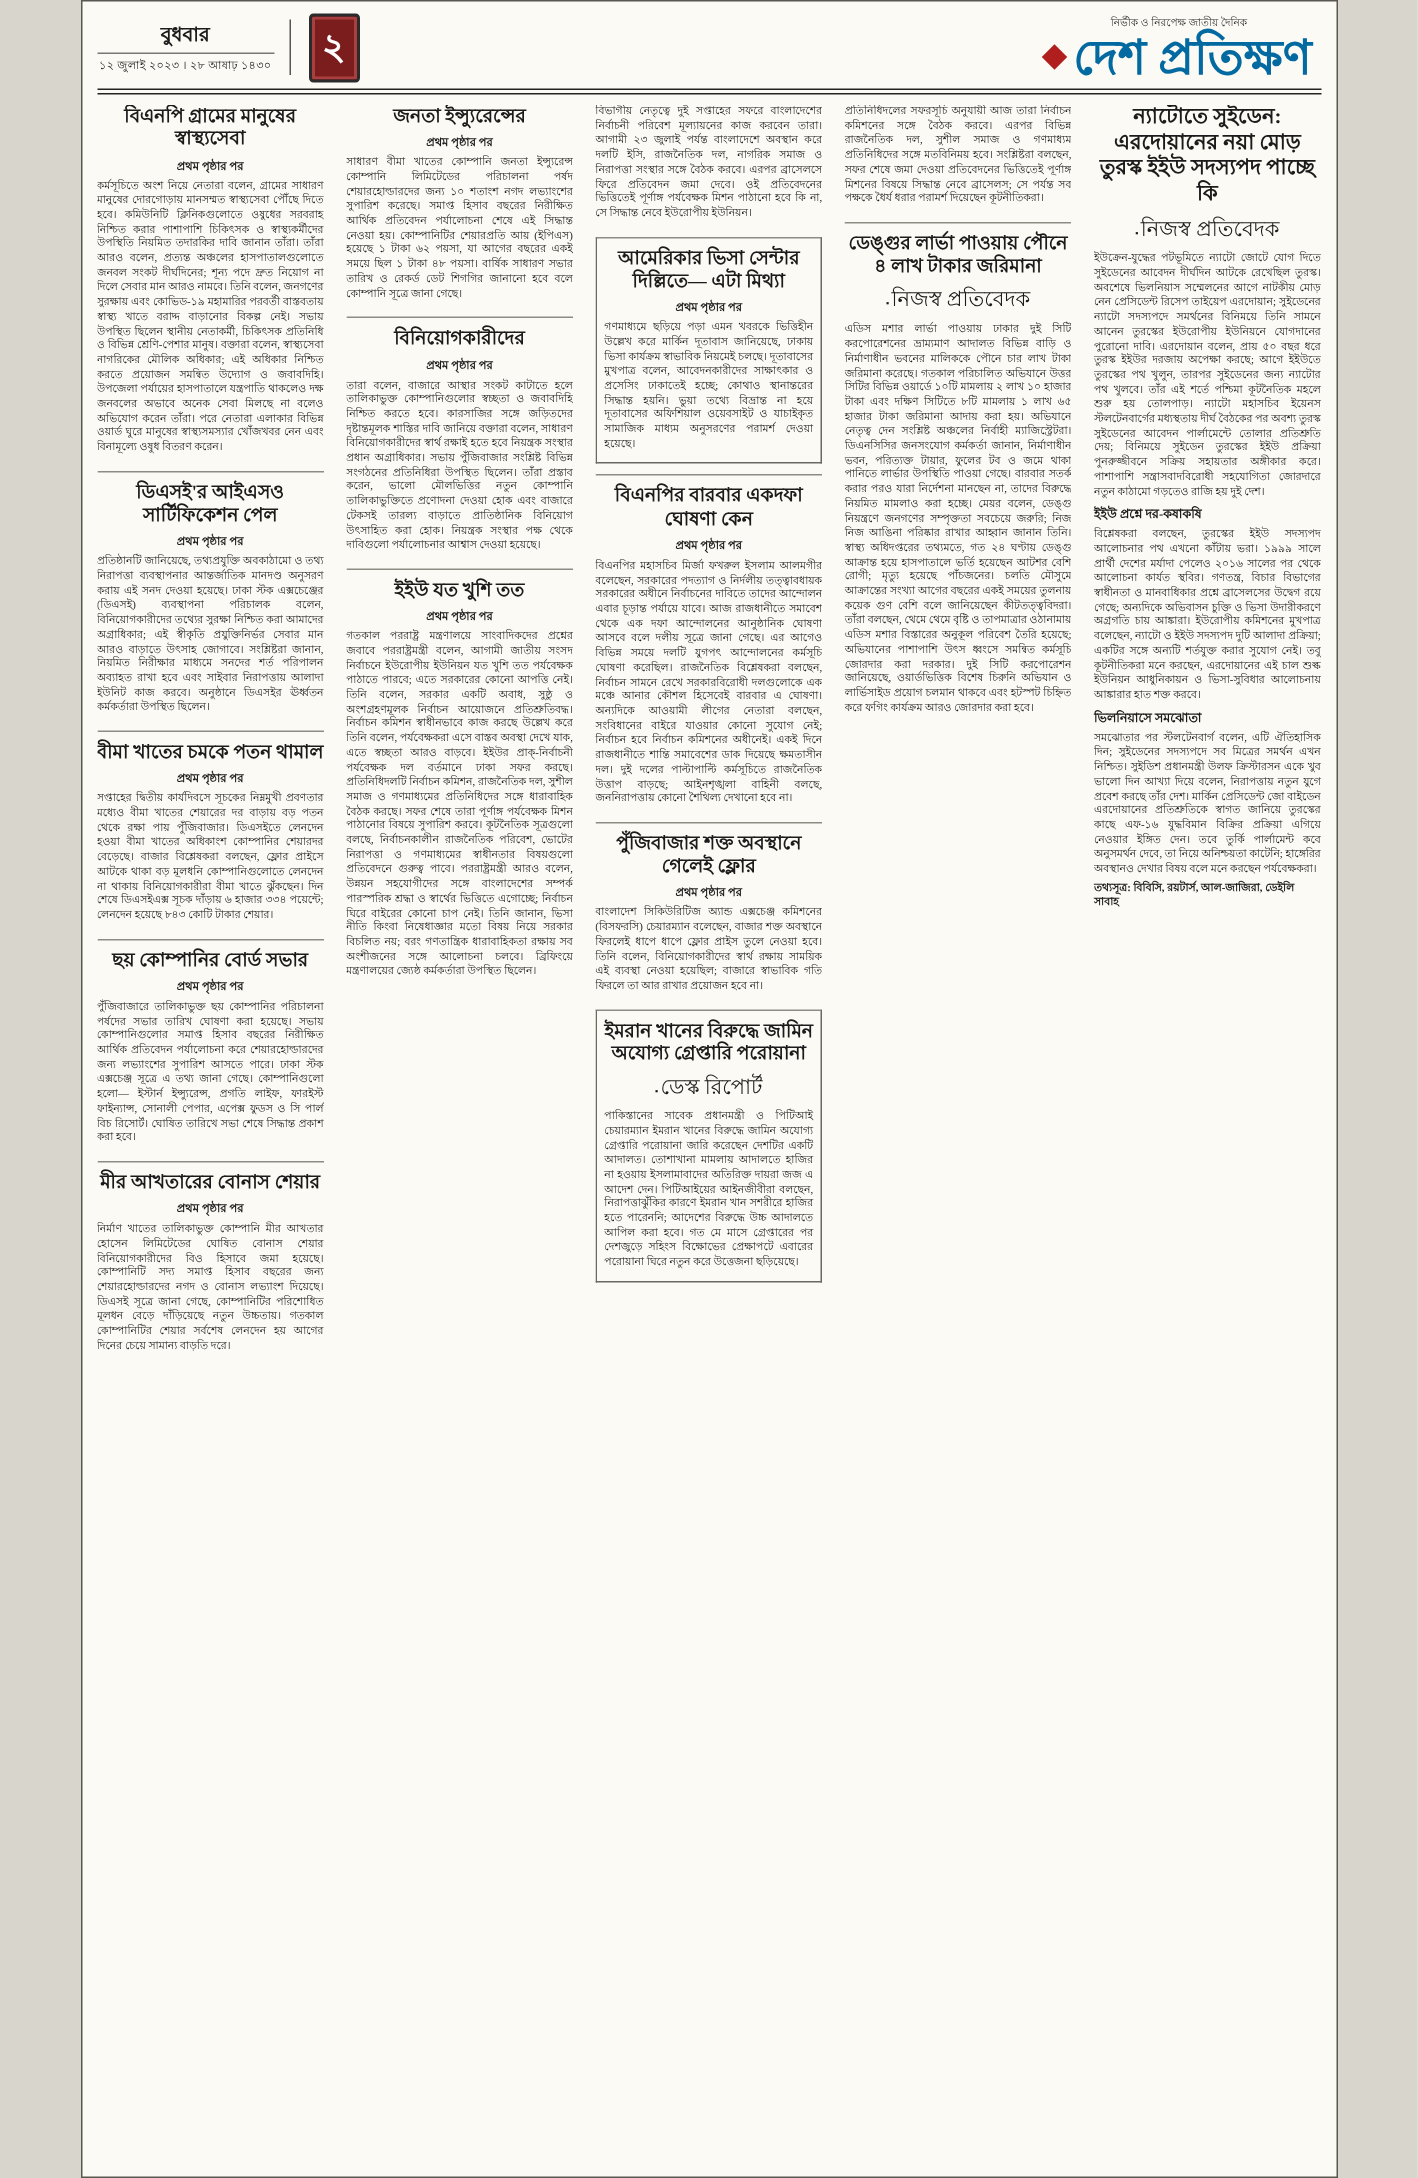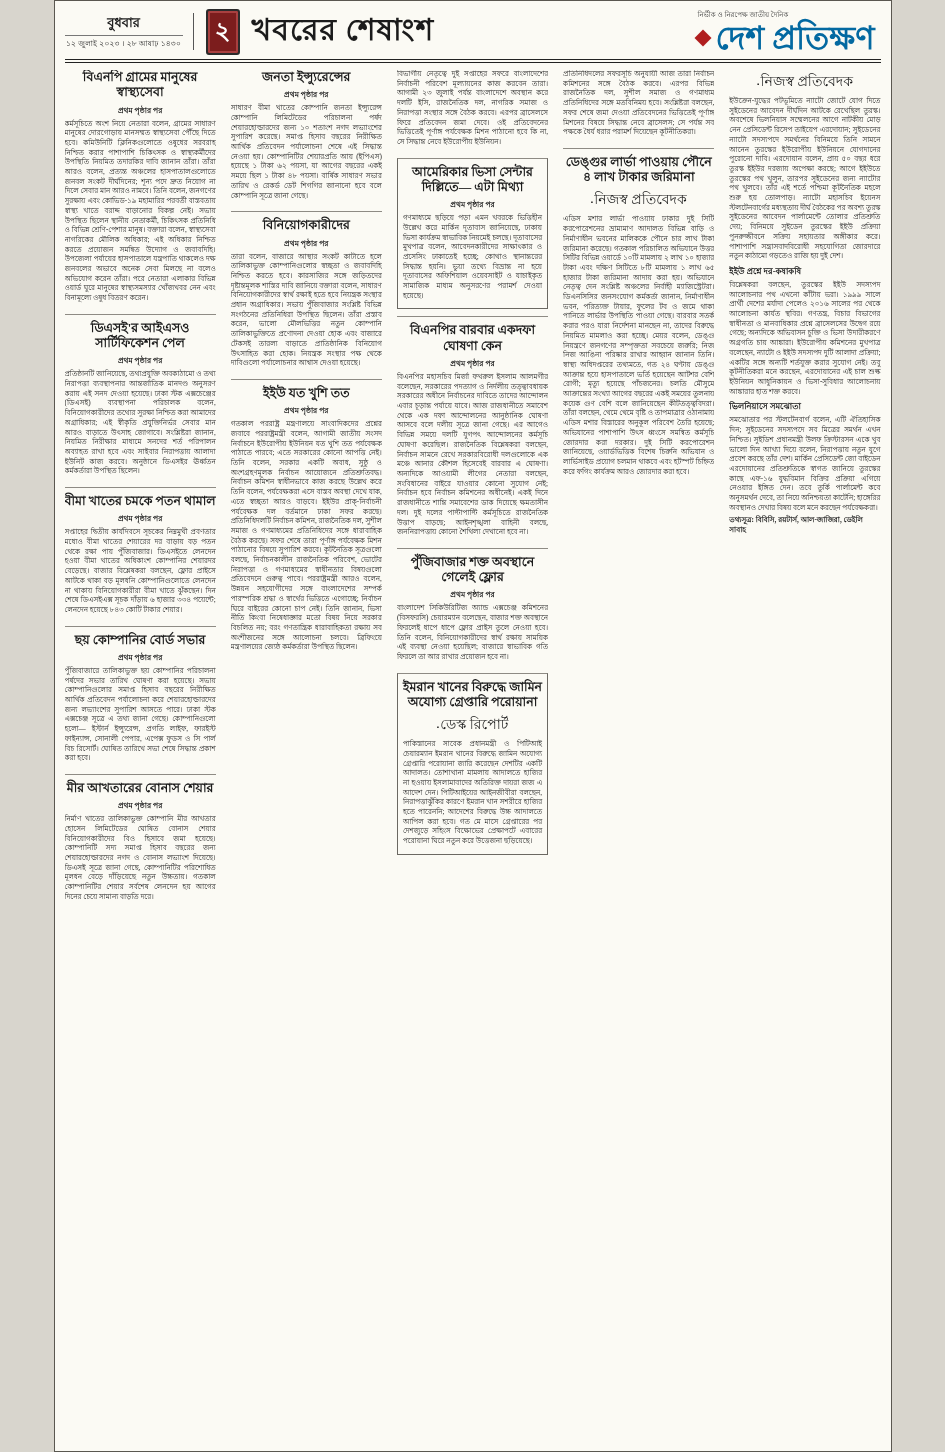--- a/index.html
+++ b/index.html
@@ -16,21 +16,21 @@
   }
   .date-block { text-align:center; min-width:118px; border-right:1px solid #555; padding-right:10px; }
   .date-block .day { font-weight:bold; font-size:13px; border-bottom:1px solid #777; padding-bottom:1px; margin-bottom:2px; }
   .date-block .date { font-size:7.5px; letter-spacing:.2px; }
   .page-badge {
     width:30px; height:42px; background:#7c1d1d; border:2px solid #2b2b2b; border-radius:3px;
     color:#fff; display:flex; align-items:center; justify-content:center;
     font-size:24px; font-weight:bold; box-shadow:inset 0 0 0 2px #a94040;
   }
   .section-title { font-size:30px; font-weight:bold; letter-spacing:1px; }
-  .masthead { margin-left:auto; text-align:left; padding-right:6px; }
+  .masthead { margin-left:auto; text-align:center; padding-right:6px; }
   .masthead .tagline { font-size:7px; color:#333; margin-bottom:1px; }
   .masthead .paper-name {
     font-size:32px; font-weight:bold; color:#0369a1; line-height:1;
     display:flex; align-items:center; gap:6px;
   }
   .logo-mark { width:12px; height:12px; background:#b01e1e; transform:rotate(45deg); display:inline-block; }
   
   .columns { display:flex; gap:15px; margin-top:7px; height:1372px; }
   .col { flex:1 1 0; min-width:0; overflow:hidden; display:flex; flex-direction:column; }
   .article { margin-bottom:7px; }
@@ -51,21 +51,20 @@
 <div class="page">
 
   <header class="masthead-bar">
     <div class="date-block">
       <div class="day">বুধবার</div>
       <div class="date">১২ জুলাই ২০২৩ । ২৮ আষাঢ় ১৪৩০</div>
     </div>
     <div class="page-badge">
       <span>২</span>
     </div>
-    <div class="section-title">খবরের শেষাংশ</div>
     <div class="masthead">
       <div class="tagline">নির্ভীক ও নিরপেক্ষ জাতীয় দৈনিক</div>
       <div class="paper-name">
         <span class="logo-mark"></span>
         <span>দেশ প্রতিক্ষণ</span>
       </div>
     </div>
   </header>
 
   <main class="columns">
@@ -148,20 +147,21 @@
       </article>
       <article class="article">
         <h2 class="headline">ডেঙ্গুর লার্ভা পাওয়ায় পৌনে ৪ লাখ টাকার জরিমানা</h2>
         <div class="byline">নিজস্ব প্রতিবেদক</div>
         <p class="body">এডিস মশার লার্ভা পাওয়ায় ঢাকার দুই সিটি করপোরেশনের ভ্রাম্যমাণ আদালত বিভিন্ন বাড়ি ও নির্মাণাধীন ভবনের মালিককে পৌনে চার লাখ টাকা জরিমানা করেছে। গতকাল পরিচালিত অভিযানে উত্তর সিটির বিভিন্ন ওয়ার্ডে ১০টি মামলায় ২ লাখ ১০ হাজার টাকা এবং দক্ষিণ সিটিতে ৮টি মামলায় ১ লাখ ৬৫ হাজার টাকা জরিমানা আদায় করা হয়। অভিযানে নেতৃত্ব দেন সংশ্লিষ্ট অঞ্চলের নির্বাহী ম্যাজিস্ট্রেটরা। ডিএনসিসির জনসংযোগ কর্মকর্তা জানান, নির্মাণাধীন ভবন, পরিত্যক্ত টায়ার, ফুলের টব ও জমে থাকা পানিতে লার্ভার উপস্থিতি পাওয়া গেছে। বারবার সতর্ক করার পরও যারা নির্দেশনা মানছেন না, তাদের বিরুদ্ধে নিয়মিত মামলাও করা হচ্ছে। মেয়র বলেন, ডেঙ্গু নিয়ন্ত্রণে জনগণের সম্পৃক্ততা সবচেয়ে জরুরি; নিজ নিজ আঙিনা পরিষ্কার রাখার আহ্বান জানান তিনি। স্বাস্থ্য অধিদপ্তরের তথ্যমতে, গত ২৪ ঘণ্টায় ডেঙ্গু আক্রান্ত হয়ে হাসপাতালে ভর্তি হয়েছেন আটশর বেশি রোগী; মৃত্যু হয়েছে পাঁচজনের। চলতি মৌসুমে আক্রান্তের সংখ্যা আগের বছরের একই সময়ের তুলনায় কয়েক গুণ বেশি বলে জানিয়েছেন কীটতত্ত্ববিদরা। তাঁরা বলছেন, থেমে থেমে বৃষ্টি ও তাপমাত্রার ওঠানামায় এডিস মশার বিস্তারের অনুকূল পরিবেশ তৈরি হয়েছে; অভিযানের পাশাপাশি উৎস ধ্বংসে সমন্বিত কর্মসূচি জোরদার করা দরকার। দুই সিটি করপোরেশন জানিয়েছে, ওয়ার্ডভিত্তিক বিশেষ চিরুনি অভিযান ও লার্ভিসাইড প্রয়োগ চলমান থাকবে এবং হটস্পট চিহ্নিত করে ফগিং কার্যক্রম আরও জোরদার করা হবে।</p>
       </article>
     </section>
 
     <section class="col">
       <article class="article">
+        <h2 class="headline lg">ন্যাটোতে সুইডেন: এরদোয়ানের নয়া মোড় তুরস্ক ইইউ সদস্যপদ পাচ্ছে কি</h2>
         <div class="byline">নিজস্ব প্রতিবেদক</div>
         <p class="body">ইউক্রেন-যুদ্ধের পটভূমিতে ন্যাটো জোটে যোগ দিতে সুইডেনের আবেদন দীর্ঘদিন আটকে রেখেছিল তুরস্ক। অবশেষে ভিলনিয়াস সম্মেলনের আগে নাটকীয় মোড় নেন প্রেসিডেন্ট রিসেপ তাইয়েপ এরদোয়ান; সুইডেনের ন্যাটো সদস্যপদে সমর্থনের বিনিময়ে তিনি সামনে আনেন তুরস্কের ইউরোপীয় ইউনিয়নে যোগদানের পুরোনো দাবি। এরদোয়ান বলেন, প্রায় ৫০ বছর ধরে তুরস্ক ইইউর দরজায় অপেক্ষা করছে; আগে ইইউতে তুরস্কের পথ খুলুন, তারপর সুইডেনের জন্য ন্যাটোর পথ খুলবে। তাঁর এই শর্তে পশ্চিমা কূটনৈতিক মহলে শুরু হয় তোলপাড়। ন্যাটো মহাসচিব ইয়েনস স্টলটেনবার্গের মধ্যস্থতায় দীর্ঘ বৈঠকের পর অবশ্য তুরস্ক সুইডেনের আবেদন পার্লামেন্টে তোলার প্রতিশ্রুতি দেয়; বিনিময়ে সুইডেন তুরস্কের ইইউ প্রক্রিয়া পুনরুজ্জীবনে সক্রিয় সহায়তার অঙ্গীকার করে। পাশাপাশি সন্ত্রাসবাদবিরোধী সহযোগিতা জোরদারে নতুন কাঠামো গড়তেও রাজি হয় দুই দেশ।</p>
         <h3 class="subhead">ইইউ প্রশ্নে দর-কষাকষি</h3>
         <p class="body">বিশ্লেষকরা বলছেন, তুরস্কের ইইউ সদস্যপদ আলোচনার পথ এখনো কাঁটায় ভরা। ১৯৯৯ সালে প্রার্থী দেশের মর্যাদা পেলেও ২০১৬ সালের পর থেকে আলোচনা কার্যত স্থবির। গণতন্ত্র, বিচার বিভাগের স্বাধীনতা ও মানবাধিকার প্রশ্নে ব্রাসেলসের উদ্বেগ রয়ে গেছে; অন্যদিকে অভিবাসন চুক্তি ও ভিসা উদারীকরণে অগ্রগতি চায় আঙ্কারা। ইউরোপীয় কমিশনের মুখপাত্র বলেছেন, ন্যাটো ও ইইউ সদস্যপদ দুটি আলাদা প্রক্রিয়া; একটির সঙ্গে অন্যটি শর্তযুক্ত করার সুযোগ নেই। তবু কূটনীতিকরা মনে করছেন, এরদোয়ানের এই চাল শুল্ক ইউনিয়ন আধুনিকায়ন ও ভিসা-সুবিধার আলোচনায় আঙ্কারার হাত শক্ত করবে।</p>
         <h3 class="subhead">ভিলনিয়াসে সমঝোতা</h3>
         <p class="body">সমঝোতার পর স্টলটেনবার্গ বলেন, এটি ঐতিহাসিক দিন; সুইডেনের সদস্যপদে সব মিত্রের সমর্থন এখন নিশ্চিত। সুইডিশ প্রধানমন্ত্রী উলফ ক্রিস্টারসন একে খুব ভালো দিন আখ্যা দিয়ে বলেন, নিরাপত্তায় নতুন যুগে প্রবেশ করছে তাঁর দেশ। মার্কিন প্রেসিডেন্ট জো বাইডেন এরদোয়ানের প্রতিশ্রুতিকে স্বাগত জানিয়ে তুরস্কের কাছে এফ-১৬ যুদ্ধবিমান বিক্রির প্রক্রিয়া এগিয়ে নেওয়ার ইঙ্গিত দেন। তবে তুর্কি পার্লামেন্ট কবে অনুসমর্থন দেবে, তা নিয়ে অনিশ্চয়তা কাটেনি; হাঙ্গেরির অবস্থানও দেখার বিষয় বলে মনে করছেন পর্যবেক্ষকরা।</p>
         <p class="source">তথ্যসূত্র: বিবিসি, রয়টার্স, আল-জাজিরা, ডেইলি সাবাহ</p>
       </article>
     </section>
 

